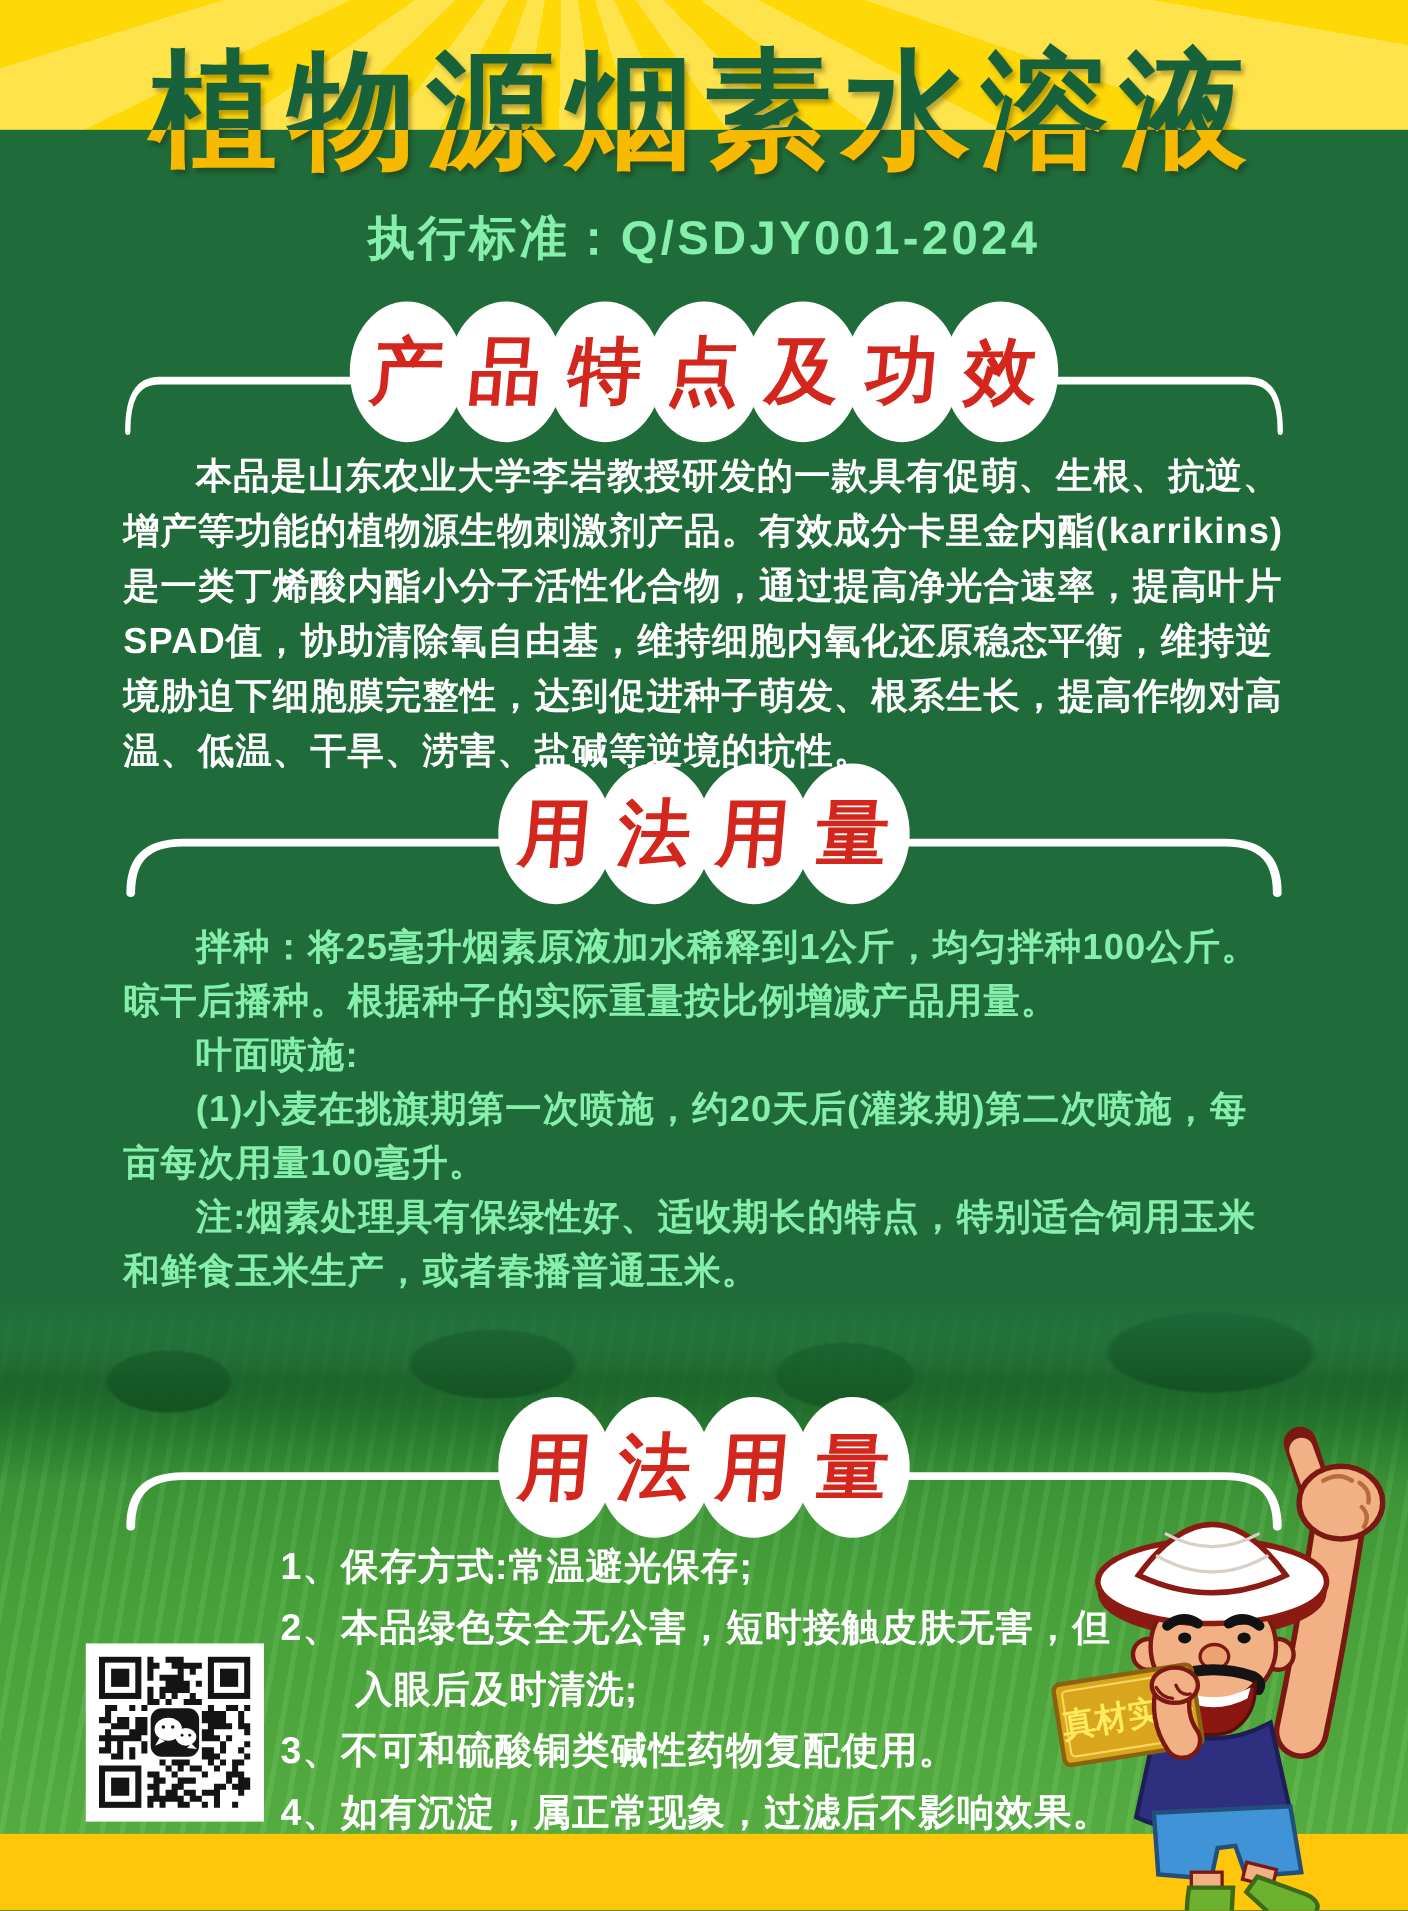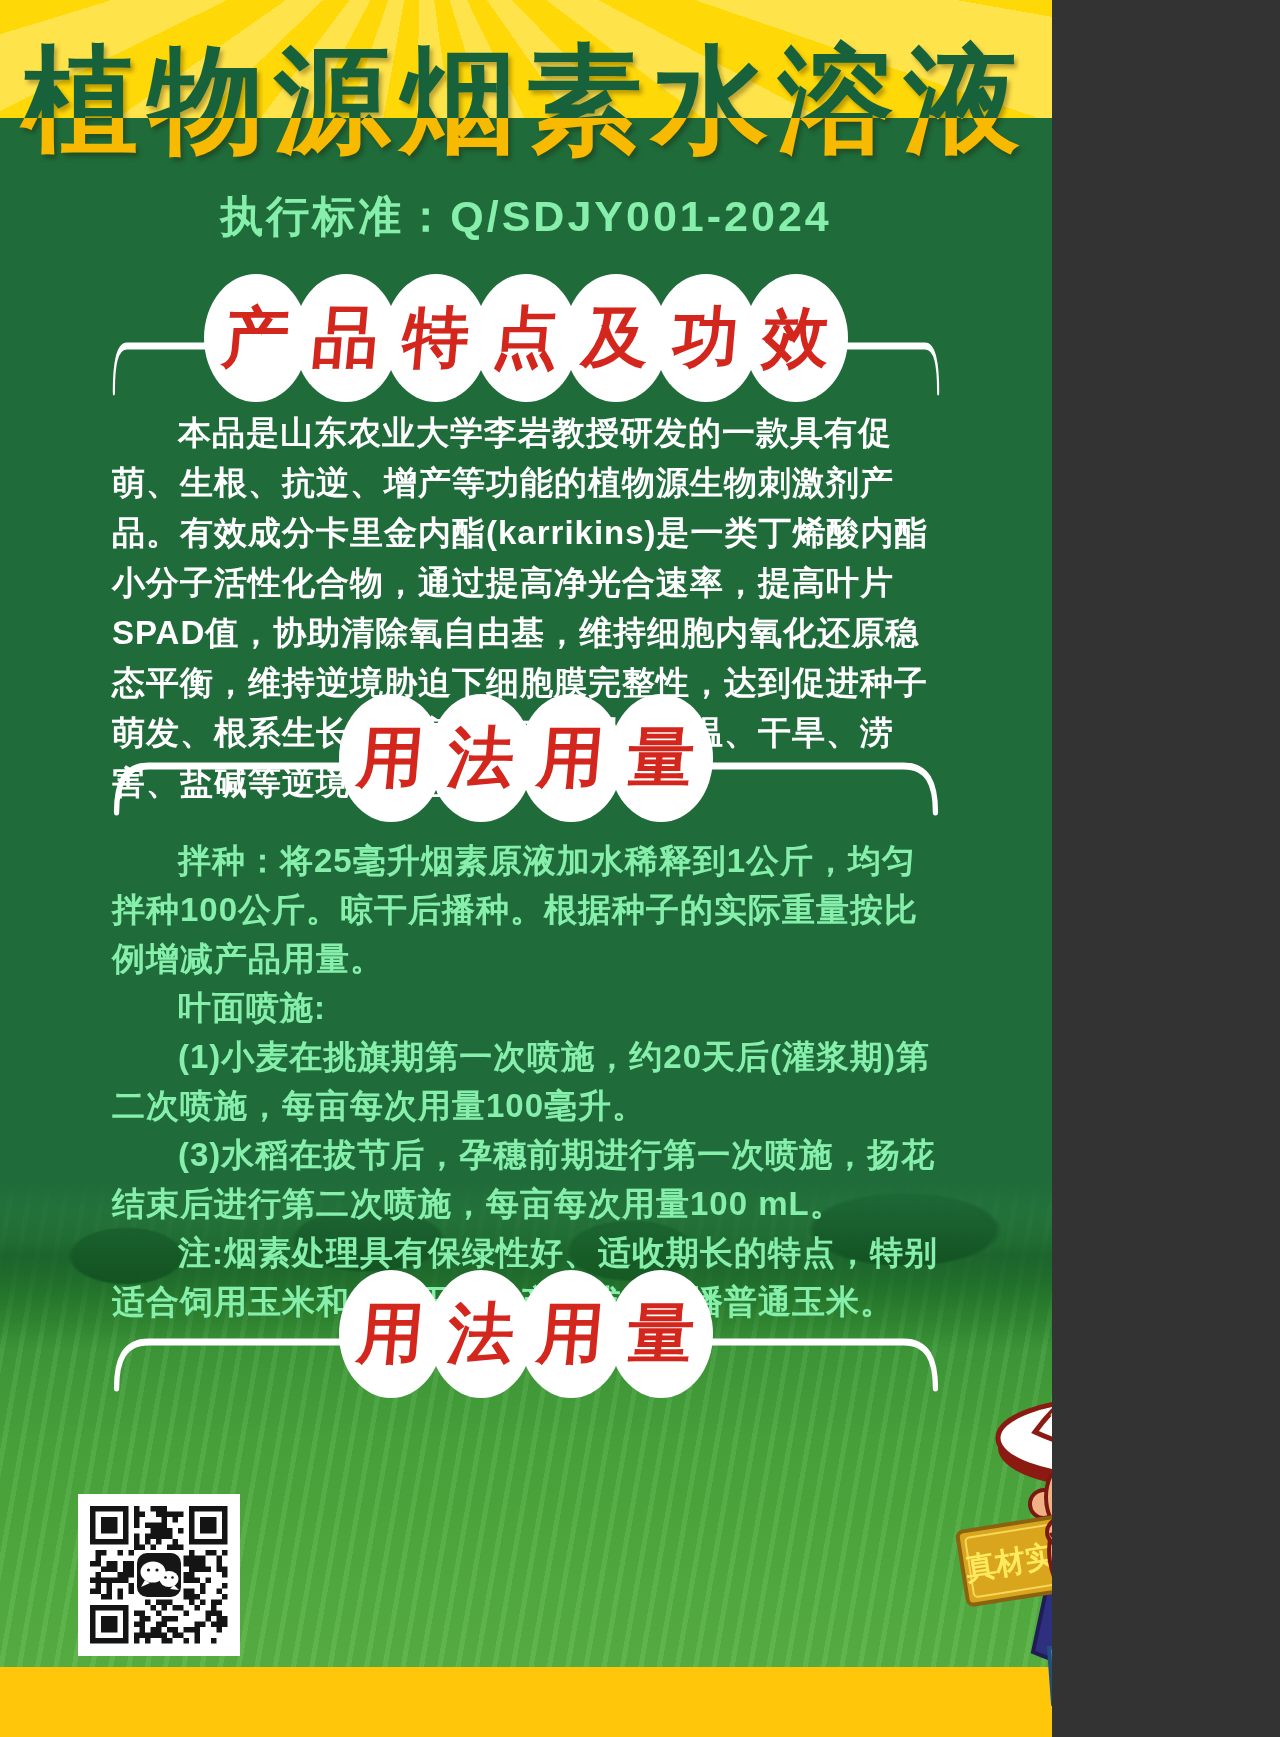--- a/index.html
+++ b/index.html
@@ -1,17 +1,17 @@
 <!DOCTYPE html>
 <html><head>
 <meta charset="utf-8">
 <style>
   html,body{margin:0;padding:0;background:#333;}
   .page{
-    position:relative;width:1052px;height:1737px;overflow:hidden;
+    position:relative;width:1280px;height:1737px;overflow:hidden;
     background:#1f6b3a;
     font-family:"Liberation Sans","DejaVu Sans",sans-serif;
   }
   
   .sunburst{
     position:absolute;top:0;left:0;width:100%;height:118px;
     background:
       repeating-conic-gradient(from 235deg at 40% -80%, #ffd808 0 9deg, #ffe34b 9deg 18deg);
   }
   
@@ -153,21 +153,20 @@
     </div>
     <svg class="swoosh" viewBox="0 0 300 132" preserveAspectRatio="none">
         <path d="M0 74 L 252 74 C 284 74 294 92 294 120" fill="none" stroke="#ffffff" stroke-width="7" stroke-linecap="round"></path>
       </svg>
   </div>
 
   <div class="usage-body">
     <p>拌种：将25毫升烟素原液加水稀释到1公斤，均匀拌种100公斤。晾干后播种。根据种子的实际重量按比例增减产品用量。</p>
     <p>叶面喷施:</p>
     <p>(1)小麦在挑旗期第一次喷施，约20天后(灌浆期)第二次喷施，每亩每次用量100毫升。</p>
-    <p>(3)水稻在拔节后，孕穗前期进行第一次喷施，扬花结束后进行第二次喷施，每亩每次用量100 mL。</p>
     <p>注:烟素处理具有保绿性好、适收期长的特点，特别适合饲用玉米和鲜食玉米生产，或者春播普通玉米。</p>
   </div>
 
   <div class="sec-head" id="head-notes">
     <svg class="swoosh" viewBox="0 0 300 132" preserveAspectRatio="none">
         <path d="M6 120 C 6 92 16 74 48 74 L 300 74" fill="none" stroke="#ffffff" stroke-width="7" stroke-linecap="round"></path>
       </svg>
     <div class="bubbles">
       <span class="bubble">
           <i>用</i>
@@ -180,20 +179,26 @@
         </span>
       <span class="bubble">
           <i>量</i>
         </span>
     </div>
     <svg class="swoosh" viewBox="0 0 300 132" preserveAspectRatio="none">
         <path d="M0 74 L 252 74 C 284 74 294 92 294 120" fill="none" stroke="#ffffff" stroke-width="7" stroke-linecap="round"></path>
       </svg>
   </div>
 
+  <div class="notes-list">
+    <p>1、保存方式:常温避光保存;</p>
+    <p>2、本品绿色安全无公害，短时接触皮肤无害，但入眼后及时清洗;</p>
+    <p>3、不可和硫酸铜类碱性药物复配使用。</p>
+    <p>4、如有沉淀，属正常现象，过滤后不影响效果。</p>
+  </div>
 
   <div class="qr-panel">
     <svg width="138" height="138" viewBox="0 0 138 138">
       <path id="qr-modules" fill="#141414" d="M44.0 0.0h5.5v5.5h-5.5zM60.5 0.0h5.5v5.5h-5.5zM66.0 0.0h5.5v5.5h-5.5zM71.5 0.0h5.5v5.5h-5.5zM44.0 5.5h5.5v5.5h-5.5zM49.5 5.5h5.5v5.5h-5.5zM66.0 5.5h5.5v5.5h-5.5zM71.5 5.5h5.5v5.5h-5.5zM77.0 5.5h5.5v5.5h-5.5zM82.5 5.5h5.5v5.5h-5.5zM88.0 5.5h5.5v5.5h-5.5zM44.0 11.0h5.5v5.5h-5.5zM71.5 11.0h5.5v5.5h-5.5zM82.5 11.0h5.5v5.5h-5.5zM44.0 16.5h5.5v5.5h-5.5zM55.0 16.5h5.5v5.5h-5.5zM60.5 16.5h5.5v5.5h-5.5zM66.0 16.5h5.5v5.5h-5.5zM71.5 16.5h5.5v5.5h-5.5zM60.5 22.0h5.5v5.5h-5.5zM66.0 22.0h5.5v5.5h-5.5zM71.5 22.0h5.5v5.5h-5.5zM77.0 22.0h5.5v5.5h-5.5zM88.0 22.0h5.5v5.5h-5.5zM44.0 27.5h5.5v5.5h-5.5zM55.0 27.5h5.5v5.5h-5.5zM60.5 27.5h5.5v5.5h-5.5zM66.0 27.5h5.5v5.5h-5.5zM71.5 27.5h5.5v5.5h-5.5zM77.0 27.5h5.5v5.5h-5.5zM44.0 33.0h5.5v5.5h-5.5zM55.0 33.0h5.5v5.5h-5.5zM66.0 33.0h5.5v5.5h-5.5zM82.5 33.0h5.5v5.5h-5.5zM44.0 38.5h5.5v5.5h-5.5zM49.5 38.5h5.5v5.5h-5.5zM60.5 38.5h5.5v5.5h-5.5zM77.0 38.5h5.5v5.5h-5.5zM82.5 38.5h5.5v5.5h-5.5zM88.0 38.5h5.5v5.5h-5.5zM5.5 44.0h5.5v5.5h-5.5zM11.0 44.0h5.5v5.5h-5.5zM27.5 44.0h5.5v5.5h-5.5zM38.5 44.0h5.5v5.5h-5.5zM99.0 44.0h5.5v5.5h-5.5zM115.5 44.0h5.5v5.5h-5.5zM121.0 44.0h5.5v5.5h-5.5zM132.0 44.0h5.5v5.5h-5.5zM5.5 49.5h5.5v5.5h-5.5zM93.5 49.5h5.5v5.5h-5.5zM99.0 49.5h5.5v5.5h-5.5zM104.5 49.5h5.5v5.5h-5.5zM110.0 49.5h5.5v5.5h-5.5zM126.5 49.5h5.5v5.5h-5.5zM0.0 55.0h5.5v5.5h-5.5zM5.5 55.0h5.5v5.5h-5.5zM16.5 55.0h5.5v5.5h-5.5zM22.0 55.0h5.5v5.5h-5.5zM33.0 55.0h5.5v5.5h-5.5zM38.5 55.0h5.5v5.5h-5.5zM93.5 55.0h5.5v5.5h-5.5zM99.0 55.0h5.5v5.5h-5.5zM104.5 55.0h5.5v5.5h-5.5zM110.0 55.0h5.5v5.5h-5.5zM126.5 55.0h5.5v5.5h-5.5zM11.0 60.5h5.5v5.5h-5.5zM16.5 60.5h5.5v5.5h-5.5zM22.0 60.5h5.5v5.5h-5.5zM33.0 60.5h5.5v5.5h-5.5zM38.5 60.5h5.5v5.5h-5.5zM99.0 60.5h5.5v5.5h-5.5zM104.5 60.5h5.5v5.5h-5.5zM110.0 60.5h5.5v5.5h-5.5zM115.5 60.5h5.5v5.5h-5.5zM126.5 60.5h5.5v5.5h-5.5zM132.0 60.5h5.5v5.5h-5.5zM5.5 66.0h5.5v5.5h-5.5zM27.5 66.0h5.5v5.5h-5.5zM33.0 66.0h5.5v5.5h-5.5zM38.5 66.0h5.5v5.5h-5.5zM93.5 66.0h5.5v5.5h-5.5zM99.0 66.0h5.5v5.5h-5.5zM132.0 66.0h5.5v5.5h-5.5zM0.0 71.5h5.5v5.5h-5.5zM5.5 71.5h5.5v5.5h-5.5zM11.0 71.5h5.5v5.5h-5.5zM16.5 71.5h5.5v5.5h-5.5zM22.0 71.5h5.5v5.5h-5.5zM27.5 71.5h5.5v5.5h-5.5zM33.0 71.5h5.5v5.5h-5.5zM93.5 71.5h5.5v5.5h-5.5zM99.0 71.5h5.5v5.5h-5.5zM104.5 71.5h5.5v5.5h-5.5zM115.5 71.5h5.5v5.5h-5.5zM5.5 77.0h5.5v5.5h-5.5zM16.5 77.0h5.5v5.5h-5.5zM38.5 77.0h5.5v5.5h-5.5zM110.0 77.0h5.5v5.5h-5.5zM132.0 77.0h5.5v5.5h-5.5zM0.0 82.5h5.5v5.5h-5.5zM5.5 82.5h5.5v5.5h-5.5zM16.5 82.5h5.5v5.5h-5.5zM27.5 82.5h5.5v5.5h-5.5zM38.5 82.5h5.5v5.5h-5.5zM93.5 82.5h5.5v5.5h-5.5zM99.0 82.5h5.5v5.5h-5.5zM110.0 82.5h5.5v5.5h-5.5zM126.5 82.5h5.5v5.5h-5.5zM11.0 88.0h5.5v5.5h-5.5zM16.5 88.0h5.5v5.5h-5.5zM27.5 88.0h5.5v5.5h-5.5zM93.5 88.0h5.5v5.5h-5.5zM99.0 88.0h5.5v5.5h-5.5zM104.5 88.0h5.5v5.5h-5.5zM132.0 88.0h5.5v5.5h-5.5zM55.0 93.5h5.5v5.5h-5.5zM66.0 93.5h5.5v5.5h-5.5zM71.5 93.5h5.5v5.5h-5.5zM77.0 93.5h5.5v5.5h-5.5zM99.0 93.5h5.5v5.5h-5.5zM110.0 93.5h5.5v5.5h-5.5zM121.0 93.5h5.5v5.5h-5.5zM126.5 93.5h5.5v5.5h-5.5zM60.5 99.0h5.5v5.5h-5.5zM71.5 99.0h5.5v5.5h-5.5zM82.5 99.0h5.5v5.5h-5.5zM88.0 99.0h5.5v5.5h-5.5zM104.5 99.0h5.5v5.5h-5.5zM121.0 99.0h5.5v5.5h-5.5zM44.0 104.5h5.5v5.5h-5.5zM49.5 104.5h5.5v5.5h-5.5zM66.0 104.5h5.5v5.5h-5.5zM93.5 104.5h5.5v5.5h-5.5zM115.5 104.5h5.5v5.5h-5.5zM121.0 104.5h5.5v5.5h-5.5zM126.5 104.5h5.5v5.5h-5.5zM49.5 110.0h5.5v5.5h-5.5zM55.0 110.0h5.5v5.5h-5.5zM71.5 110.0h5.5v5.5h-5.5zM77.0 110.0h5.5v5.5h-5.5zM82.5 110.0h5.5v5.5h-5.5zM115.5 110.0h5.5v5.5h-5.5zM126.5 110.0h5.5v5.5h-5.5zM132.0 110.0h5.5v5.5h-5.5zM44.0 115.5h5.5v5.5h-5.5zM49.5 115.5h5.5v5.5h-5.5zM66.0 115.5h5.5v5.5h-5.5zM71.5 115.5h5.5v5.5h-5.5zM104.5 115.5h5.5v5.5h-5.5zM110.0 115.5h5.5v5.5h-5.5zM121.0 115.5h5.5v5.5h-5.5zM126.5 115.5h5.5v5.5h-5.5zM132.0 115.5h5.5v5.5h-5.5zM49.5 121.0h5.5v5.5h-5.5zM60.5 121.0h5.5v5.5h-5.5zM66.0 121.0h5.5v5.5h-5.5zM77.0 121.0h5.5v5.5h-5.5zM82.5 121.0h5.5v5.5h-5.5zM93.5 121.0h5.5v5.5h-5.5zM99.0 121.0h5.5v5.5h-5.5zM104.5 121.0h5.5v5.5h-5.5zM126.5 121.0h5.5v5.5h-5.5zM44.0 126.5h5.5v5.5h-5.5zM49.5 126.5h5.5v5.5h-5.5zM55.0 126.5h5.5v5.5h-5.5zM60.5 126.5h5.5v5.5h-5.5zM66.0 126.5h5.5v5.5h-5.5zM71.5 126.5h5.5v5.5h-5.5zM82.5 126.5h5.5v5.5h-5.5zM88.0 126.5h5.5v5.5h-5.5zM104.5 126.5h5.5v5.5h-5.5zM44.0 132.0h5.5v5.5h-5.5zM55.0 132.0h5.5v5.5h-5.5zM71.5 132.0h5.5v5.5h-5.5zM77.0 132.0h5.5v5.5h-5.5zM93.5 132.0h5.5v5.5h-5.5zM104.5 132.0h5.5v5.5h-5.5zM121.0 132.0h5.5v5.5h-5.5z"></path>
 
       <g>
         <rect x="0" y="0" width="38.5" height="38.5" fill="#141414"></rect>
           <rect x="5.5" y="5.5" width="27.5" height="27.5" fill="#ffffff"></rect>
           <rect x="11" y="11" width="16.5" height="16.5" fill="#141414"></rect>
         <rect x="99" y="0" width="38.5" height="38.5" fill="#141414"></rect>

